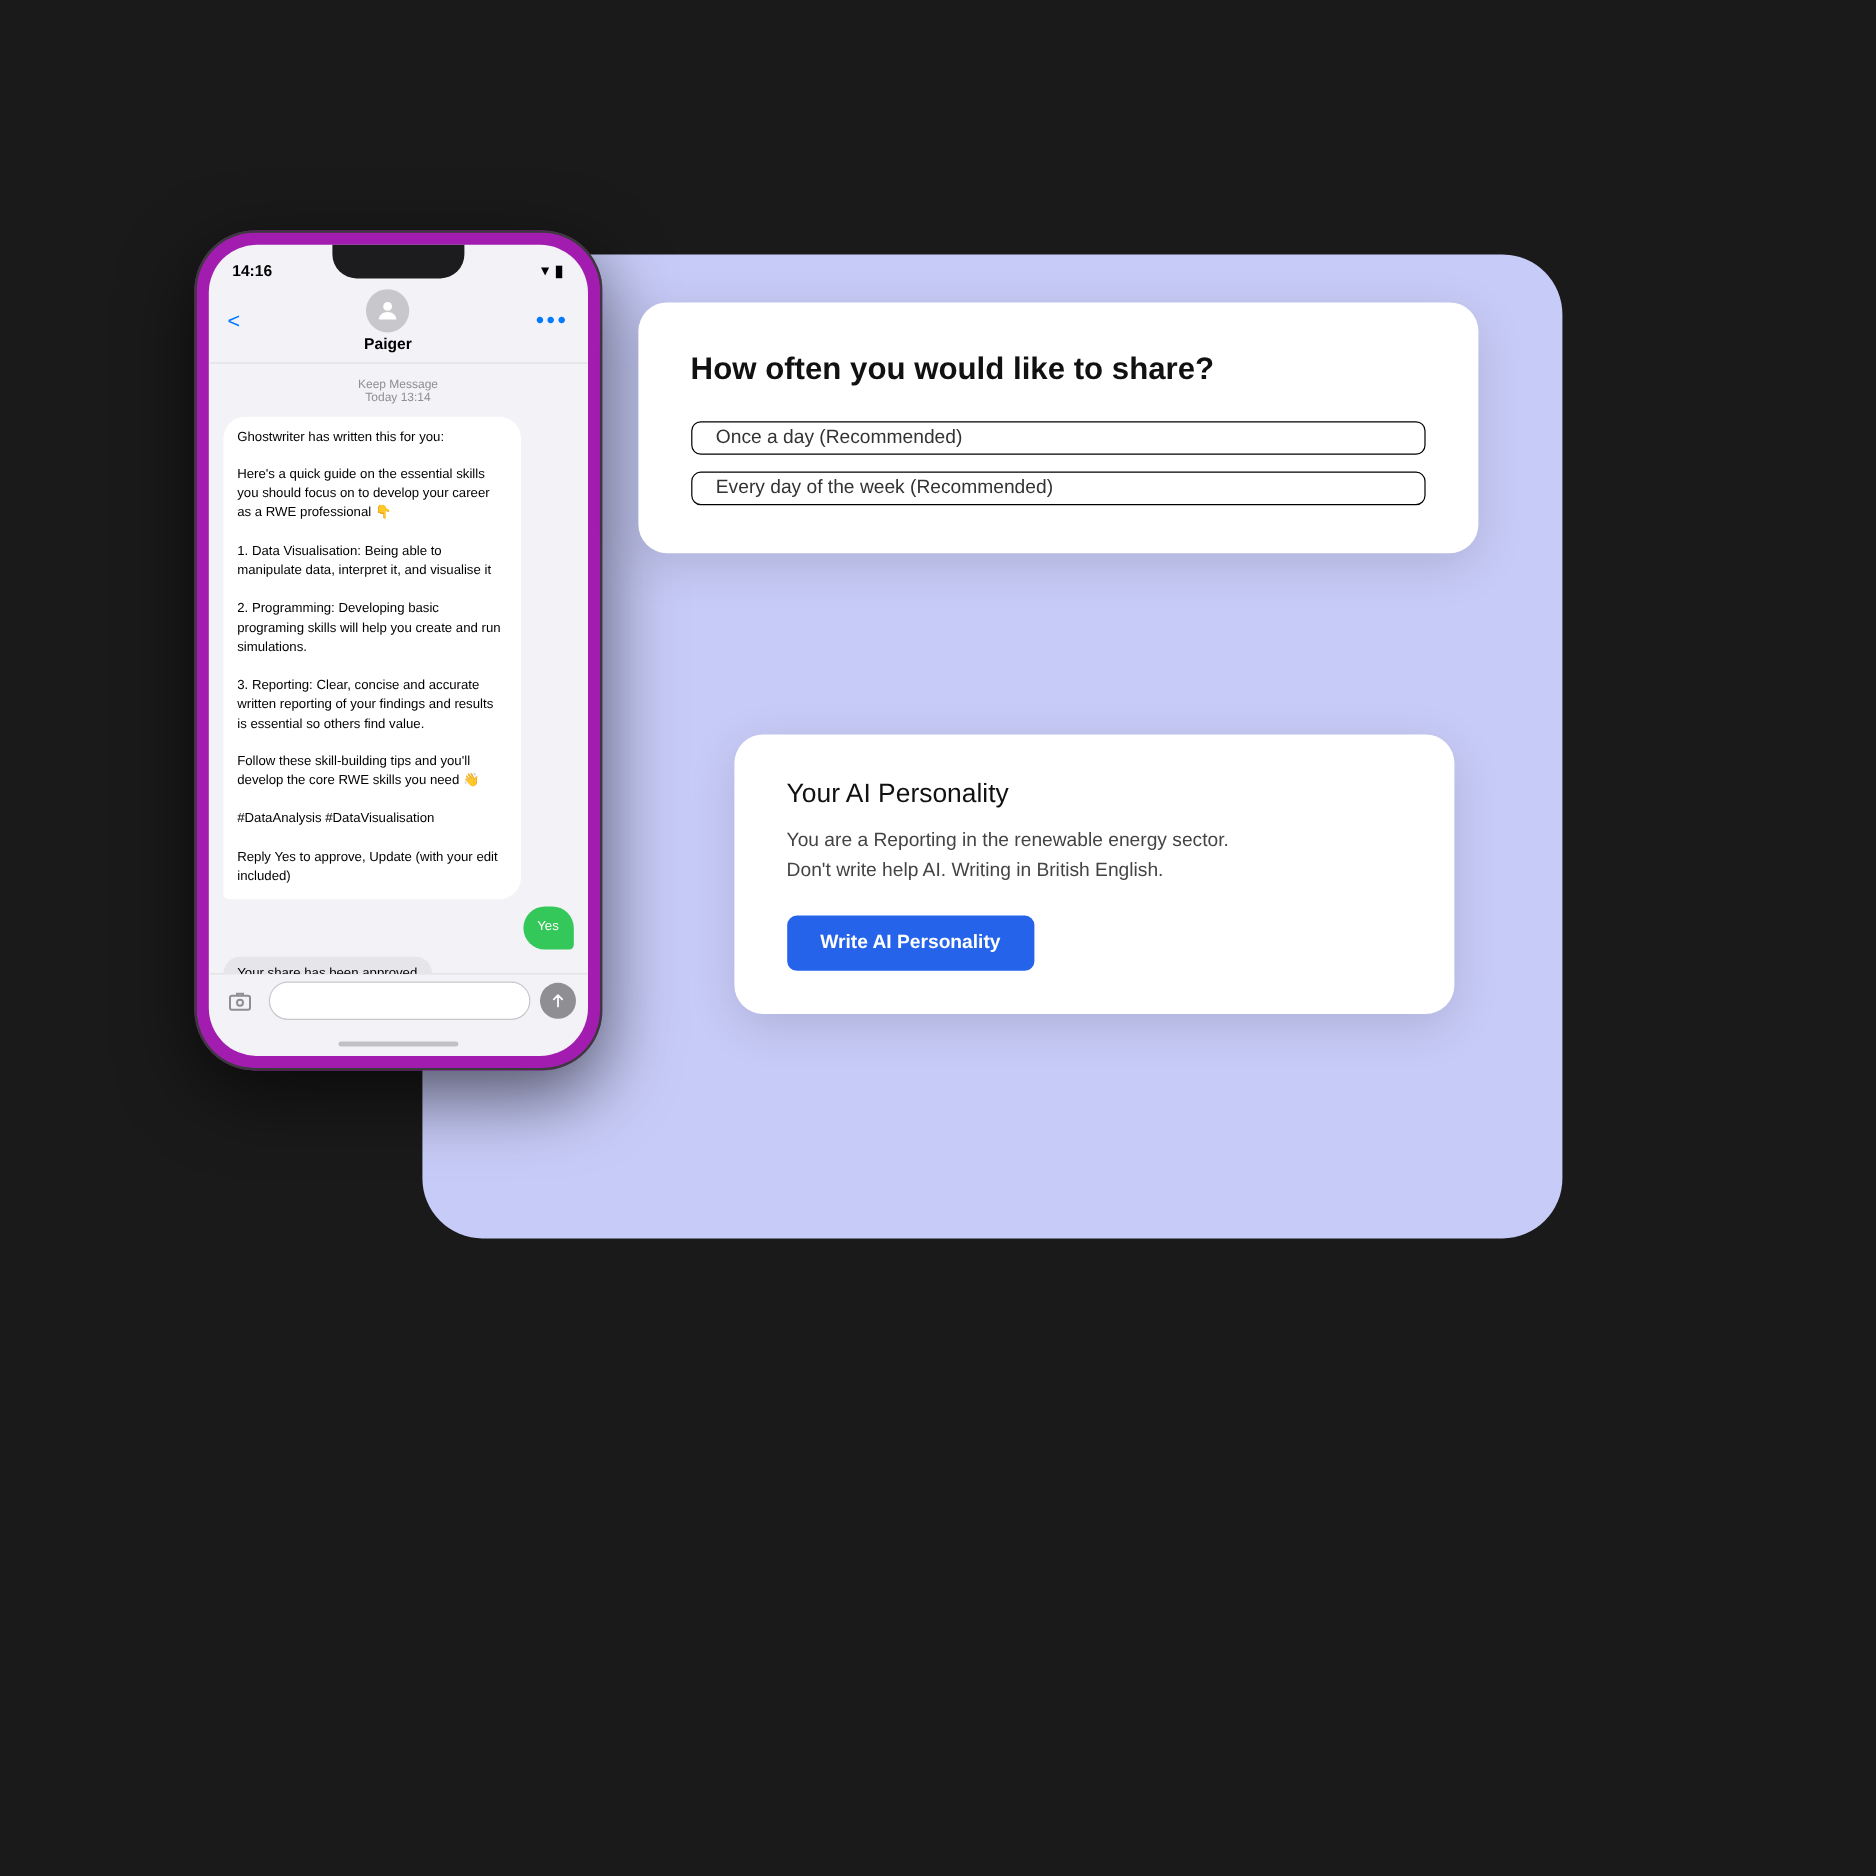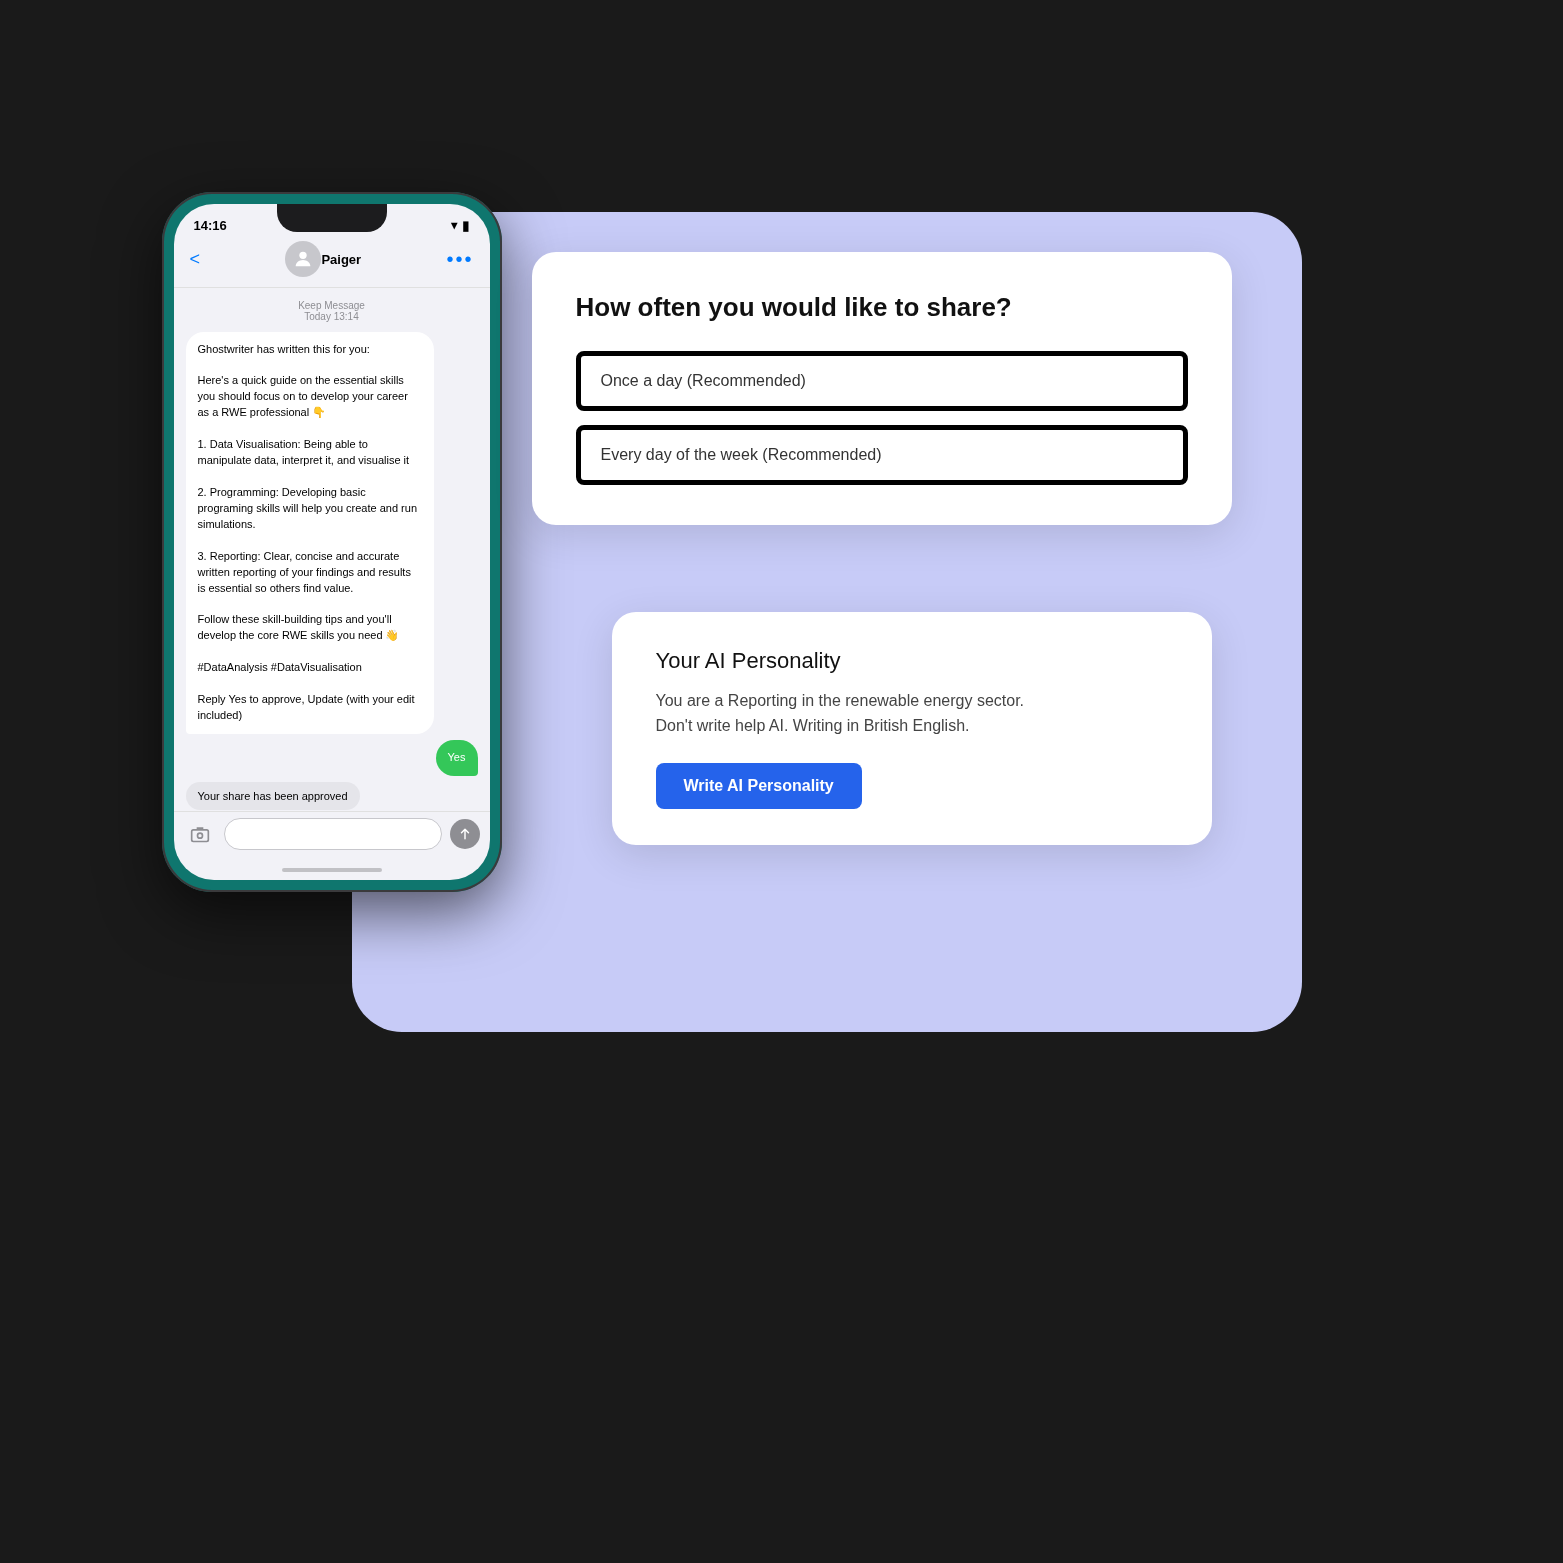--- a/index.html
+++ b/index.html
@@ -32,21 +32,21 @@
       border-radius: 50px;
     }
 
     
     .phone-frame {
       position: absolute;
       top: 60px;
       left: 30px;
       width: 340px;
       height: 700px;
-      background: #0f766e;
+      background: #a21caf;
       border-radius: 50px;
       box-shadow: 0 20px 60px rgba(0,0,0,0.6), inset 0 0 0 2px #3a3a3c;
       z-index: 10;
     }
 
     .phone-screen {
       position: absolute;
       top: 12px;
       left: 12px;
       right: 12px;
@@ -105,21 +105,21 @@
     }
 
     .back-btn {
       color: #007aff;
       font-size: 18px;
       font-weight: 300;
     }
 
     .contact-info {
       display: flex;
-      flex-direction: row;
+      flex-direction: column;
       align-items: center;
     }
 
     .contact-avatar {
       width: 36px;
       height: 36px;
       background: #c7c7cc;
       border-radius: 50%;
       display: flex;
       align-items: center;
@@ -266,23 +266,23 @@
 
     .card-frequency h2 {
       font-size: 26px;
       font-weight: 700;
       color: #111;
       margin-bottom: 28px;
       line-height: 1.2;
     }
 
     .frequency-option {
-      border: 5px solid #000000;
+      border: 1px solid #000000;
       border-radius: 8px;
-      padding: 16px 20px;
+      padding: 4px 20px;
       font-size: 16px;
       color: #333;
       margin-bottom: 14px;
       cursor: pointer;
     }
 
     .frequency-option:last-child {
       margin-bottom: 0;
     }
 

